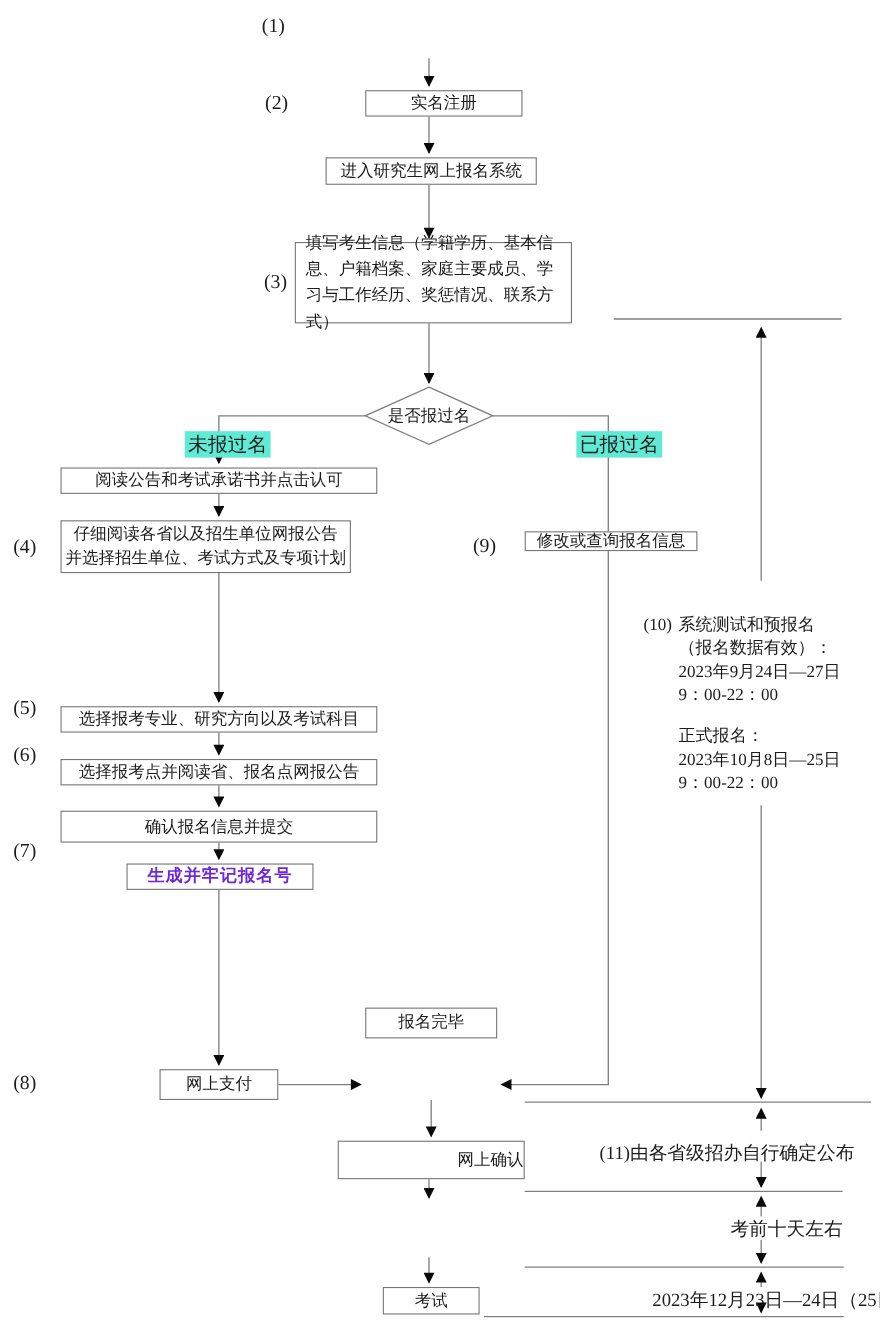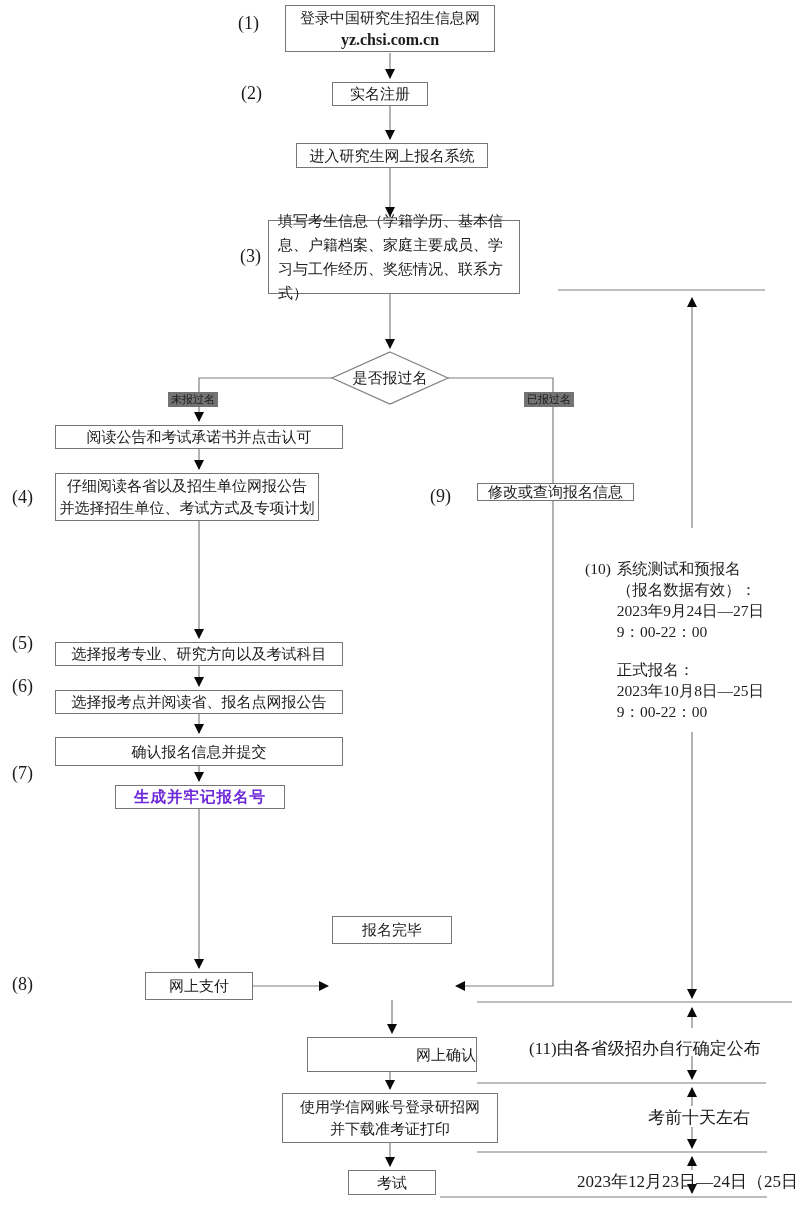--- a/index.html
+++ b/index.html
@@ -7,28 +7,28 @@
   #canvas{position:relative;width:800px;height:1205px;background:#ffffff;overflow:hidden;
           font-family:"Liberation Serif","DejaVu Serif",serif;color:#1b1b1b;}
   #wires{position:absolute;left:0;top:0;z-index:1;}
   .box{position:absolute;box-sizing:border-box;background:#fff;border:1px solid #767676;
        display:flex;flex-direction:column;align-items:center;justify-content:center;
        text-align:center;font-size:15px;line-height:22px;z-index:2;}
   .box .wrap{display:block;text-align:left;line-height:24px;padding:0 9px;}
   .url{font-weight:bold;font-size:16px;}
   .red{color:#6d28d9;font-weight:bold;font-size:15.5px;letter-spacing:1px;}
   .num{position:absolute;z-index:2;font-size:18px;}
-  .branch{position:absolute;z-index:2;background:#737373;padding:0 3px;font-size:11px;}
+  .branch{position:absolute;z-index:2;background:#5eead4;padding:0 3px;font-size:18px;}
   .dlabel{position:absolute;left:332px;top:353px;width:116px;height:50px;z-index:2;
           display:flex;align-items:center;justify-content:center;font-size:15px;}
   .anno{position:absolute;z-index:2;font-size:15.5px;line-height:21px;}
   .anno .head{display:flex;}
   .anno .mark{margin-right:6px;white-space:nowrap;}
   .anno .gap{height:17px;}
-  .anno17{position:absolute;z-index:2;font-size:17px;white-space:nowrap;}
+  .anno17{position:absolute;z-index:2;font-size:17px;white-space:nowrap;margin-left:16px;}
 </style>
 </head>
 <body>
 
 <div id="canvas">
 
   <svg id="wires" width="800" height="1205" viewBox="0 0 800 1205">
     <defs>
       <marker id="ah" viewBox="0 0 10 10" refX="9" refY="5" markerWidth="12" markerHeight="10" orient="auto" markerUnits="userSpaceOnUse">
         <path d="M0,0 L10,5 L0,10 Z" fill="#0a0a0a"></path>
@@ -73,26 +73,22 @@
   <span class="num" style="left:238px;top:13px;">(1)</span>
   <span class="num" style="left:241px;top:83px;">(2)</span>
   <span class="num" style="left:240px;top:246px;">(3)</span>
   <span class="num" style="left:12px;top:487px;">(4)</span>
   <span class="num" style="left:12px;top:633px;">(5)</span>
   <span class="num" style="left:12px;top:676px;">(6)</span>
   <span class="num" style="left:12px;top:763px;">(7)</span>
   <span class="num" style="left:12px;top:974px;">(8)</span>
   <span class="num" style="left:430px;top:486px;">(9)</span>
 
-  <div class="box" style="left:285px;top:5px;width:210px;height:47px;">
-    <div>登录中国研究生招生信息网</div>
-    <div class="url">yz.chsi.com.cn</div>
-  </div>
 
-  <div class="box" style="left:332px;top:82px;width:96px;height:24px;">
+  <div class="box" style="left:332px;top:82px;width:143px;height:24px;">
     <div>实名注册</div>
   </div>
 
   <div class="box" style="left:296px;top:143px;width:192px;height:25px;">
     <div>进入研究生网上报名系统</div>
   </div>
 
   <div class="box" style="left:268px;top:220px;width:252px;height:74px;">
     <div class="wrap">填写考生信息（学籍学历、基本信息、户籍档案、家庭主要成员、学习与工作经历、奖惩情况、联系方式）</div>
   </div>
@@ -135,24 +131,20 @@
   </div>
 
   <div class="box" style="left:332px;top:916px;width:120px;height:28px;">
     <div>报名完毕</div>
   </div>
 
   <div class="box" style="left:307px;top:1037px;width:170px;height:35px;align-items:flex-end;">
     <div>网上确认</div>
   </div>
 
-  <div class="box" style="left:282px;top:1093px;width:216px;height:50px;">
-    <div>使用学信网账号登录研招网</div>
-    <div>并下载准考证打印</div>
-  </div>
 
   <div class="box" style="left:348px;top:1170px;width:88px;height:25px;">
     <div>考试</div>
   </div>
 
   <div class="anno" style="left:585px;top:558px;">
     <div class="head">
       <span class="mark">(10)</span>
       <div>
         <div>系统测试和预报名</div>

